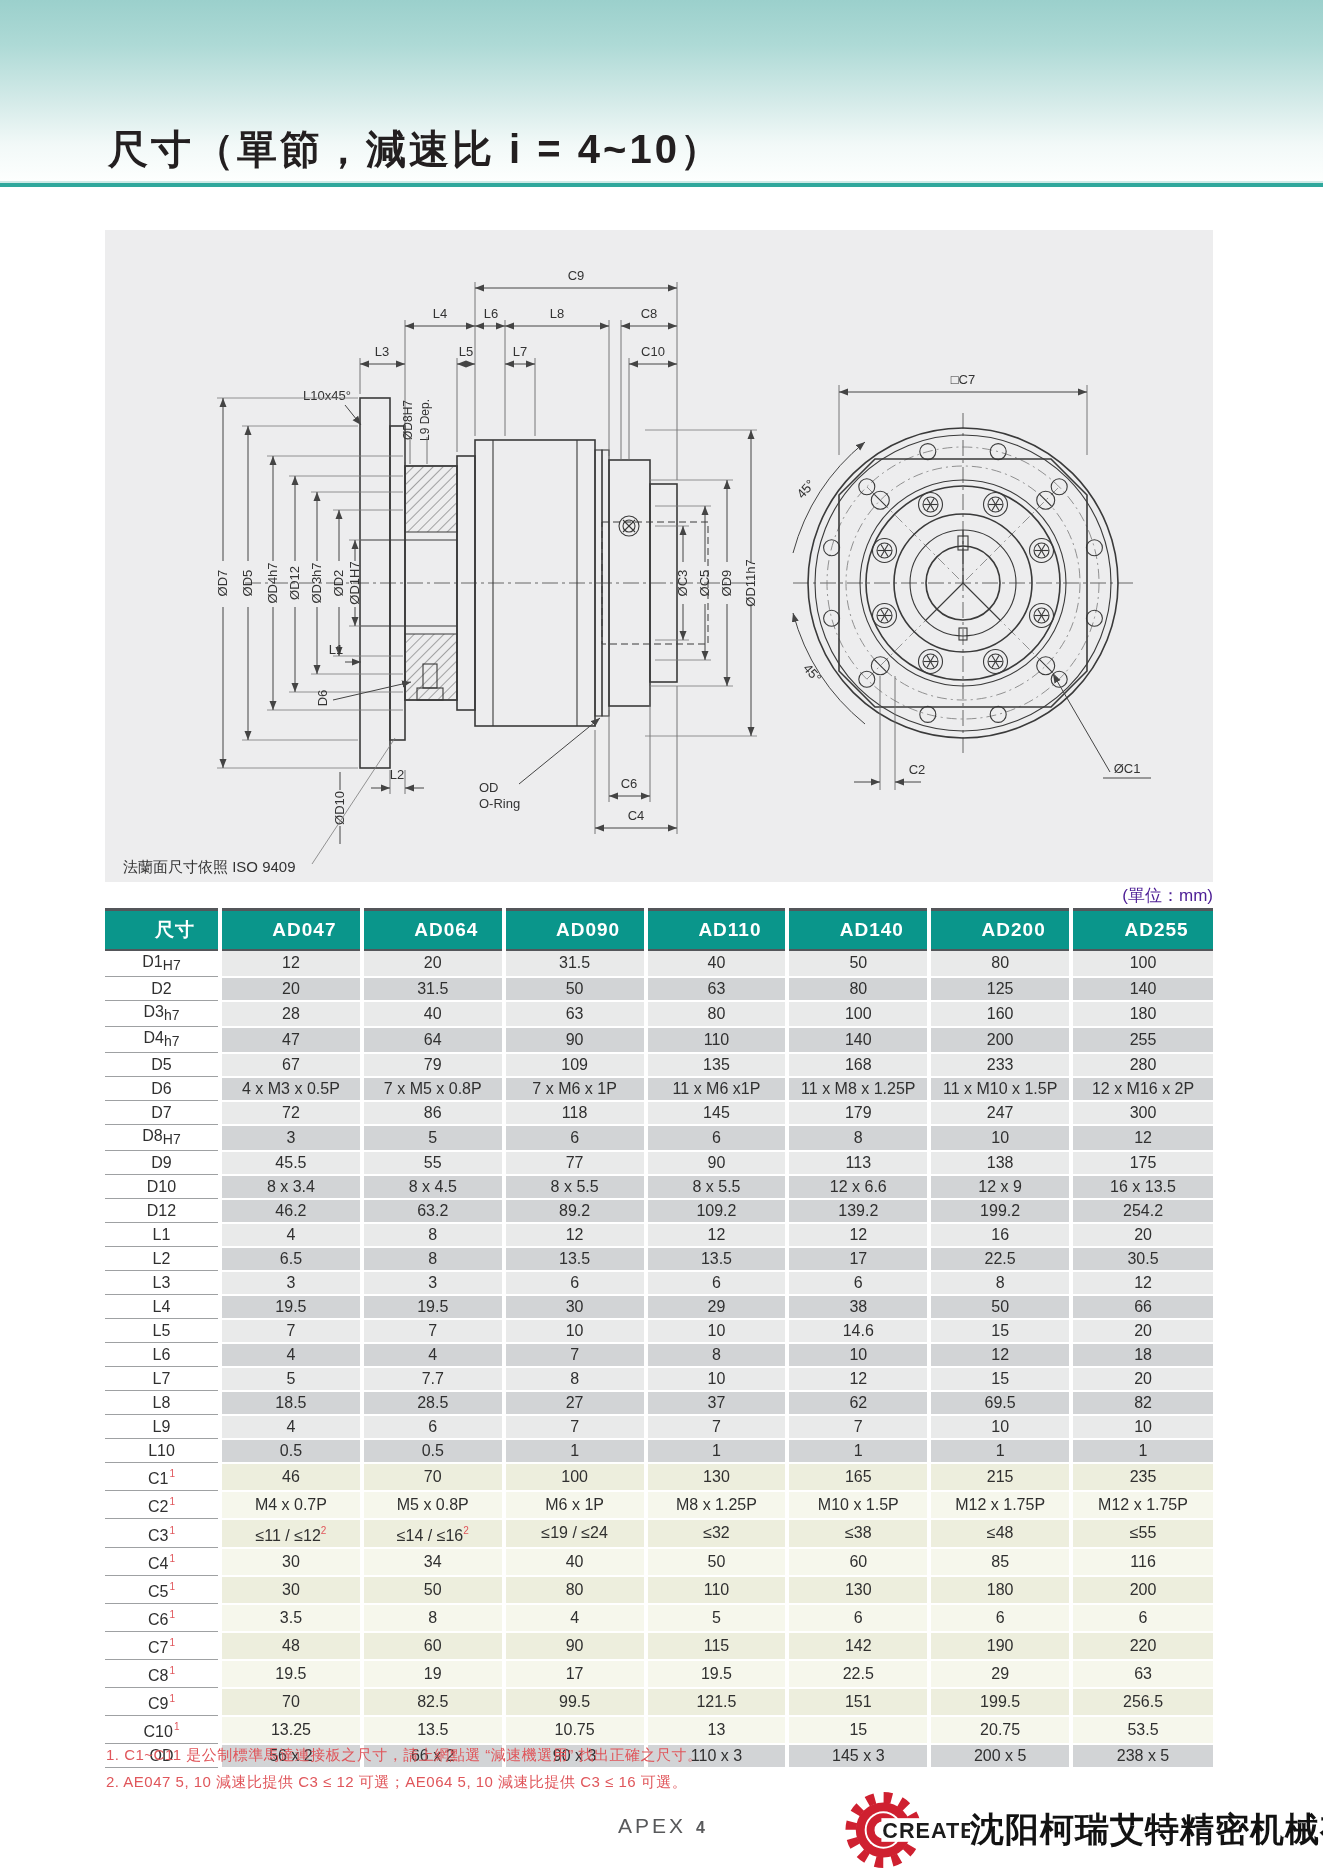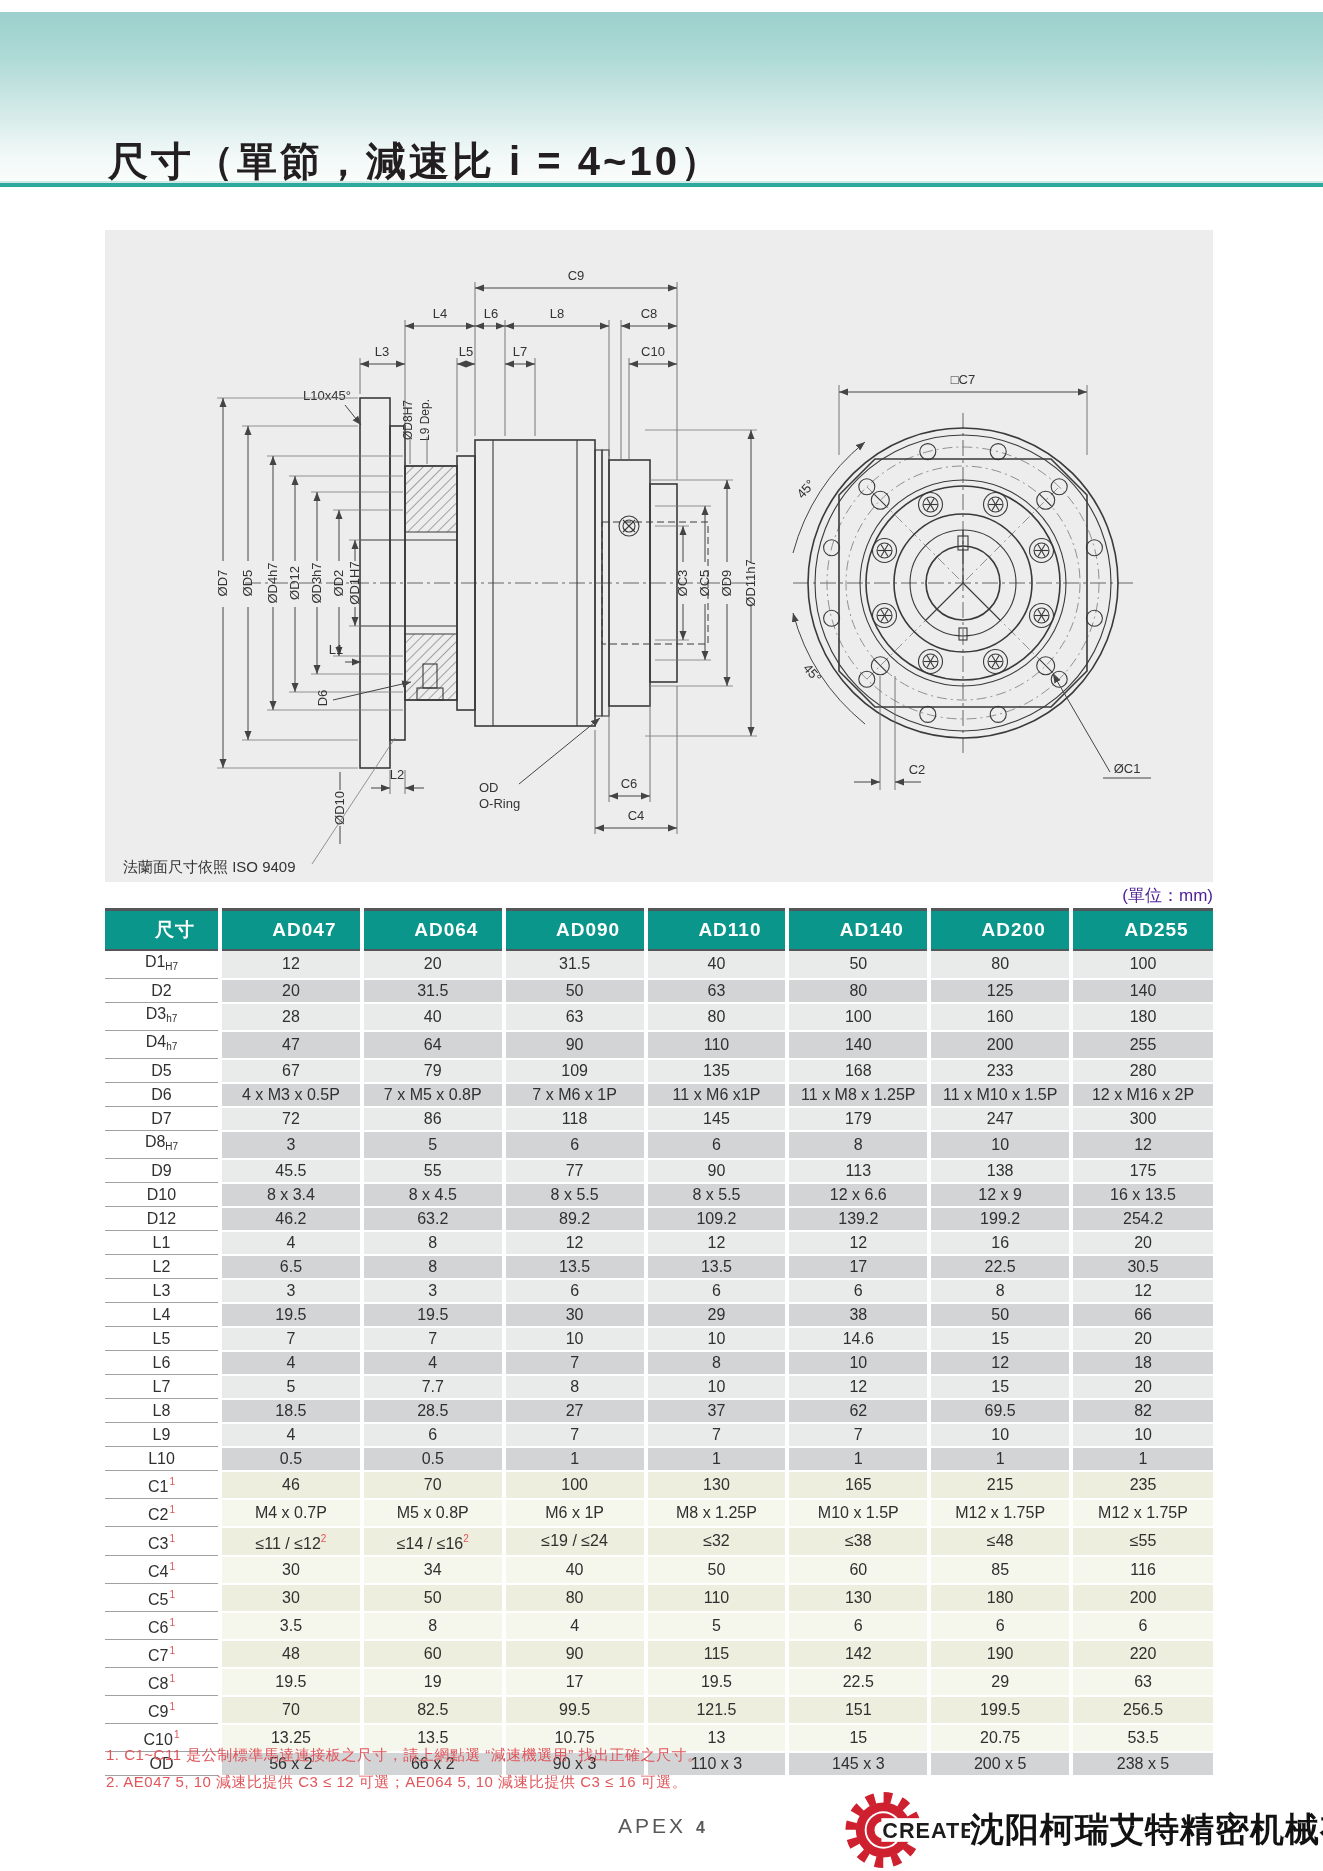--- a/index.html
+++ b/index.html
@@ -1,20 +1,20 @@
 <!DOCTYPE html>
 <html><head>
 <meta charset="utf-8">
 <style>
   html,body { margin:0; padding:0; background:#ffffff; }
   .page { position:relative; width:1323px; height:1871px; background:#fff; overflow:hidden;
           font-family:"Liberation Sans", sans-serif; }
 
   
-  .hero { position:absolute; left:0; top:12px; width:100%; height:181px;
+  .hero { position:absolute; left:0; top:0; width:100%; height:181px;
           background:linear-gradient(180deg,#9bd0cc 0%,#aedad6 25%,#d3eae8 55%,#f2f9f8 80%,#fdfffe 100%); }
   .hero h1 { position:absolute; left:108px; top:122px; margin:0; font-size:40px; font-weight:bold;
              color:#231f20; letter-spacing:3px; white-space:nowrap; }
   .rule-light { position:absolute; left:0; top:181px; width:100%; height:2px; background:#cde9e6; }
   .rule-teal  { position:absolute; left:0; top:183px; width:100%; height:4px; background:#2fa89c; }
 
   
   .drawing { position:absolute; left:105px; top:230px; width:1108px; height:652px; background:#ededee; }
   .drawing svg { display:block; }
   .part  { stroke:#3a3a3a; stroke-width:1.6; fill:none; }
@@ -41,21 +41,21 @@
                letter-spacing:1px;padding-left:28px; }
   table.spec thead th:last-child { border-right:none; }
   table.spec td { height:22px; text-align:center; font-size:16px; color:#303030; padding:0; line-height:22px; }
   td.lbl { background:#fff; border-bottom:1px solid #9fa1a3; border-right:4px solid #fff; font-size:17px; }
   td.val { border-right:4px solid #fff; border-bottom:2px solid #fff; }
   td.val:last-child { border-right:none; }
   td.a  { background:#e9eaea; }
   td.b  { background:#d2d4d6; }
   td.ca { background:#edeedd; }
   td.cb { background:#f6f7ec; }
-  .lsub { font-size:10px; vertical-align:-3px; margin-left:0; }
+  .lsub { font-size:14px; vertical-align:-3px; margin-left:0; }
   .lsup { font-size:10px; vertical-align:7px; color:#e0565b; margin-left:1px; }
   .vsup { font-size:10px; vertical-align:7px; color:#e0565b; }
 
   
   .notes { position:absolute; left:106px; top:1746px; color:#e0565b; font-size:15px; }
   .notes p { margin:0 0 8px 0; letter-spacing:0.5px; }
   .apex { position:absolute; left:0; top:1814px; width:100%; text-align:center; color:#58595b; }
   .apex .b1 { font-size:21px; font-weight:normal; letter-spacing:3px; }
   .apex .pg { font-size:16px; font-weight:bold; margin-left:10px; }
   .brand { position:absolute; left:842px; top:1789px; height:82px; display:flex; align-items:center; }

